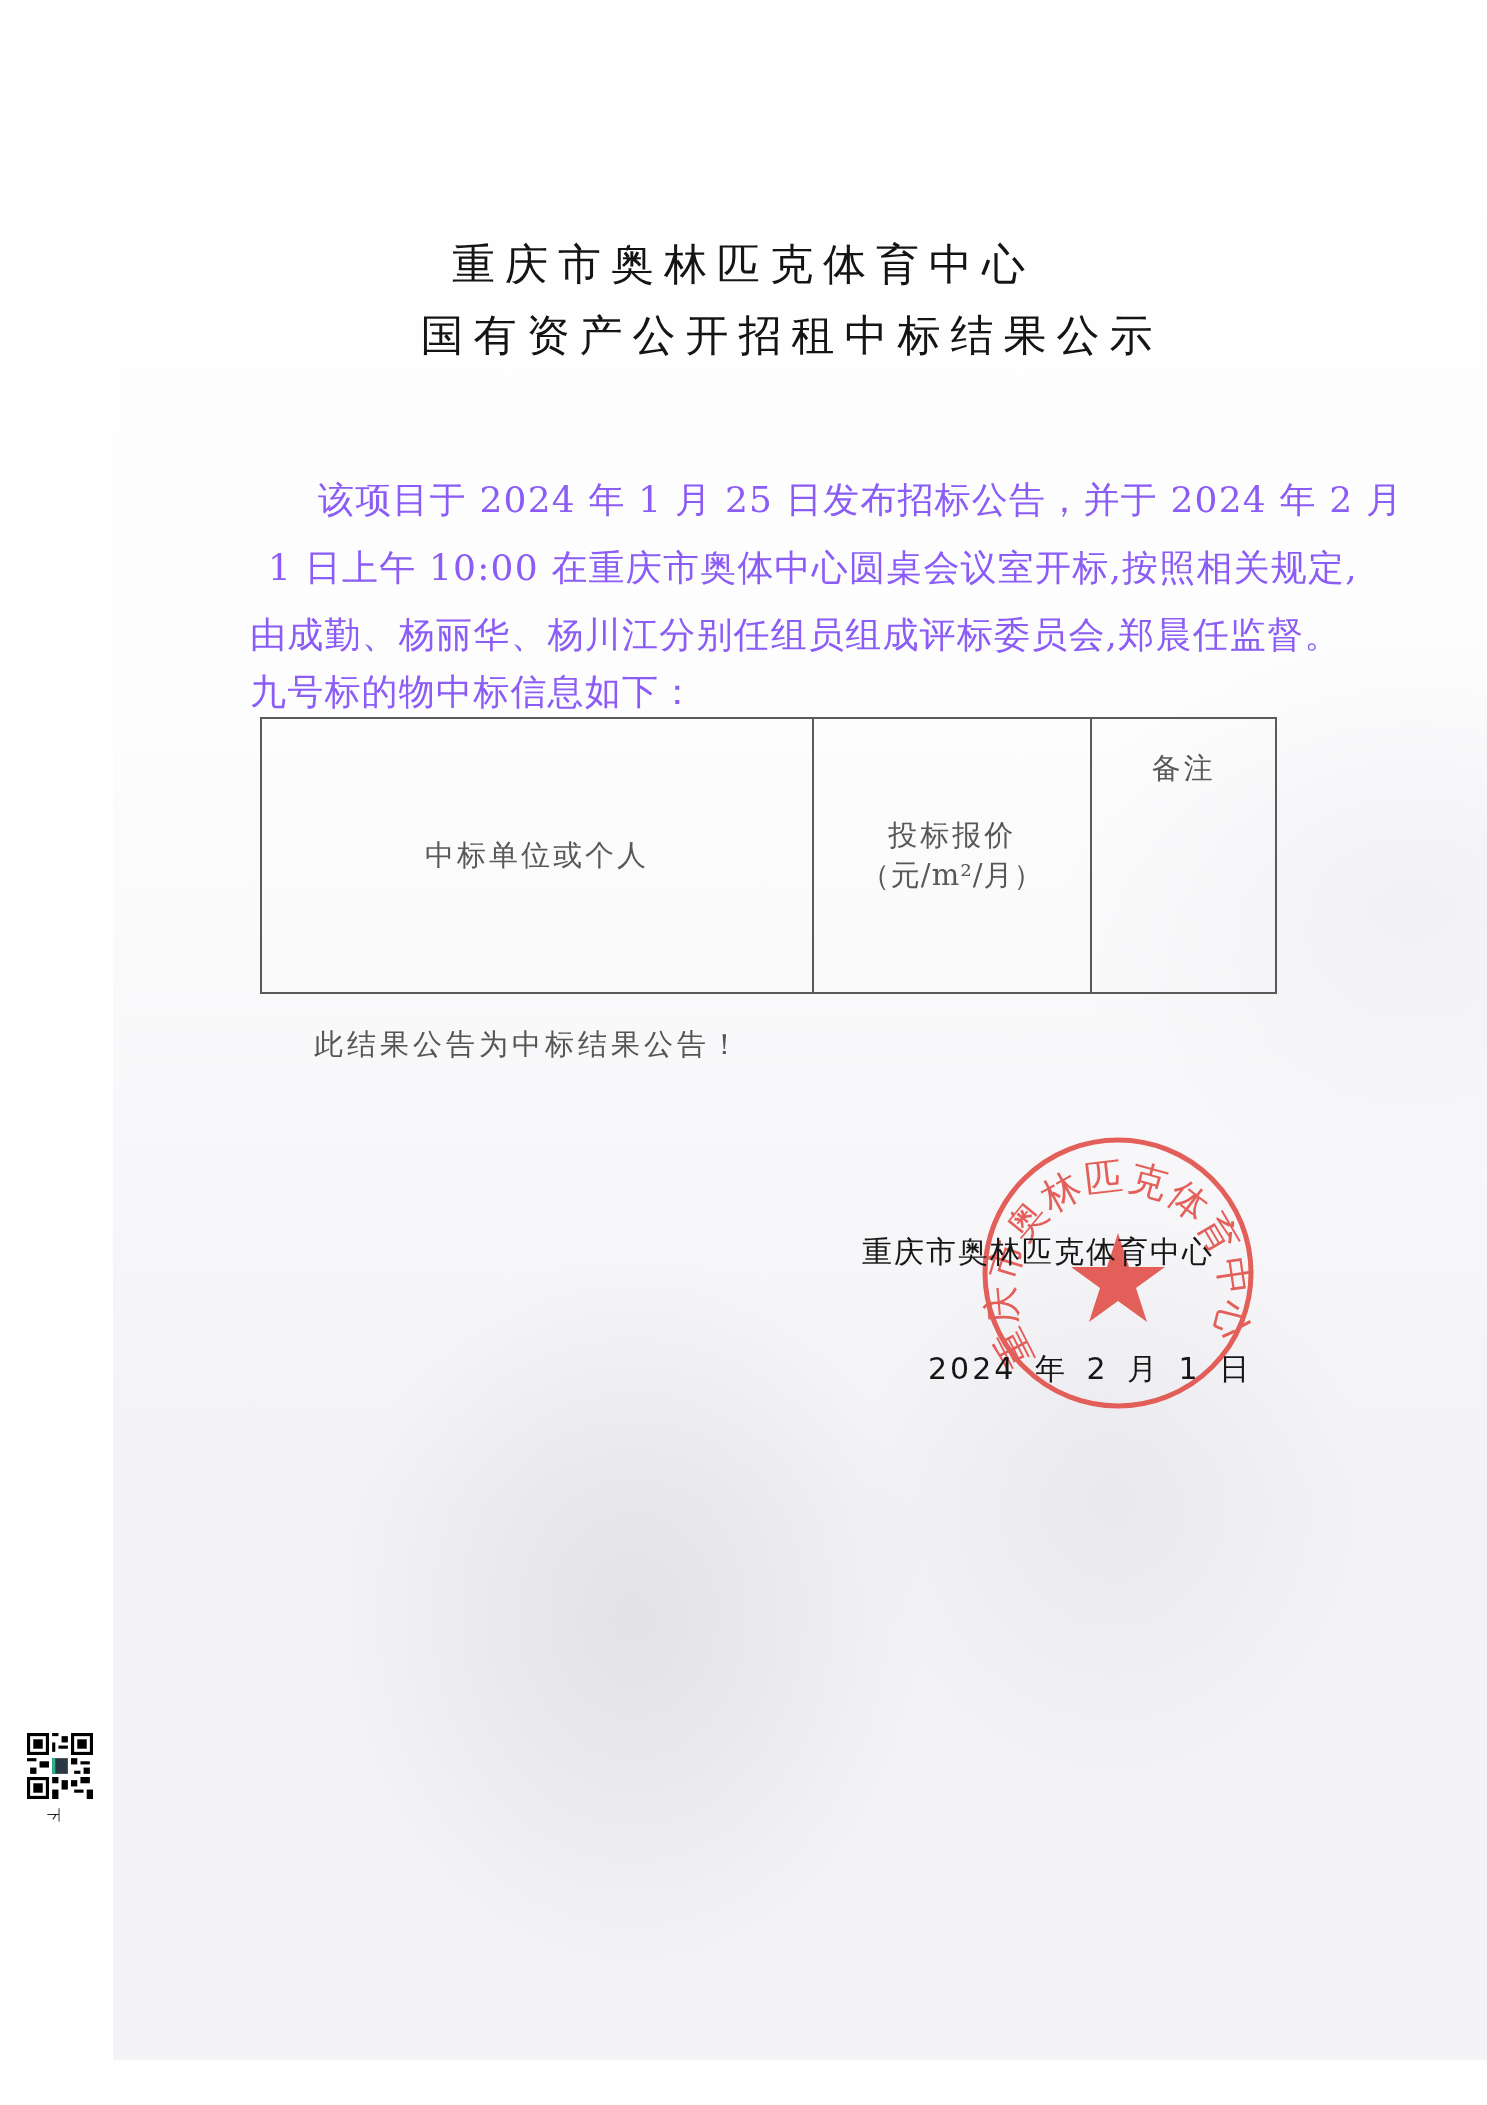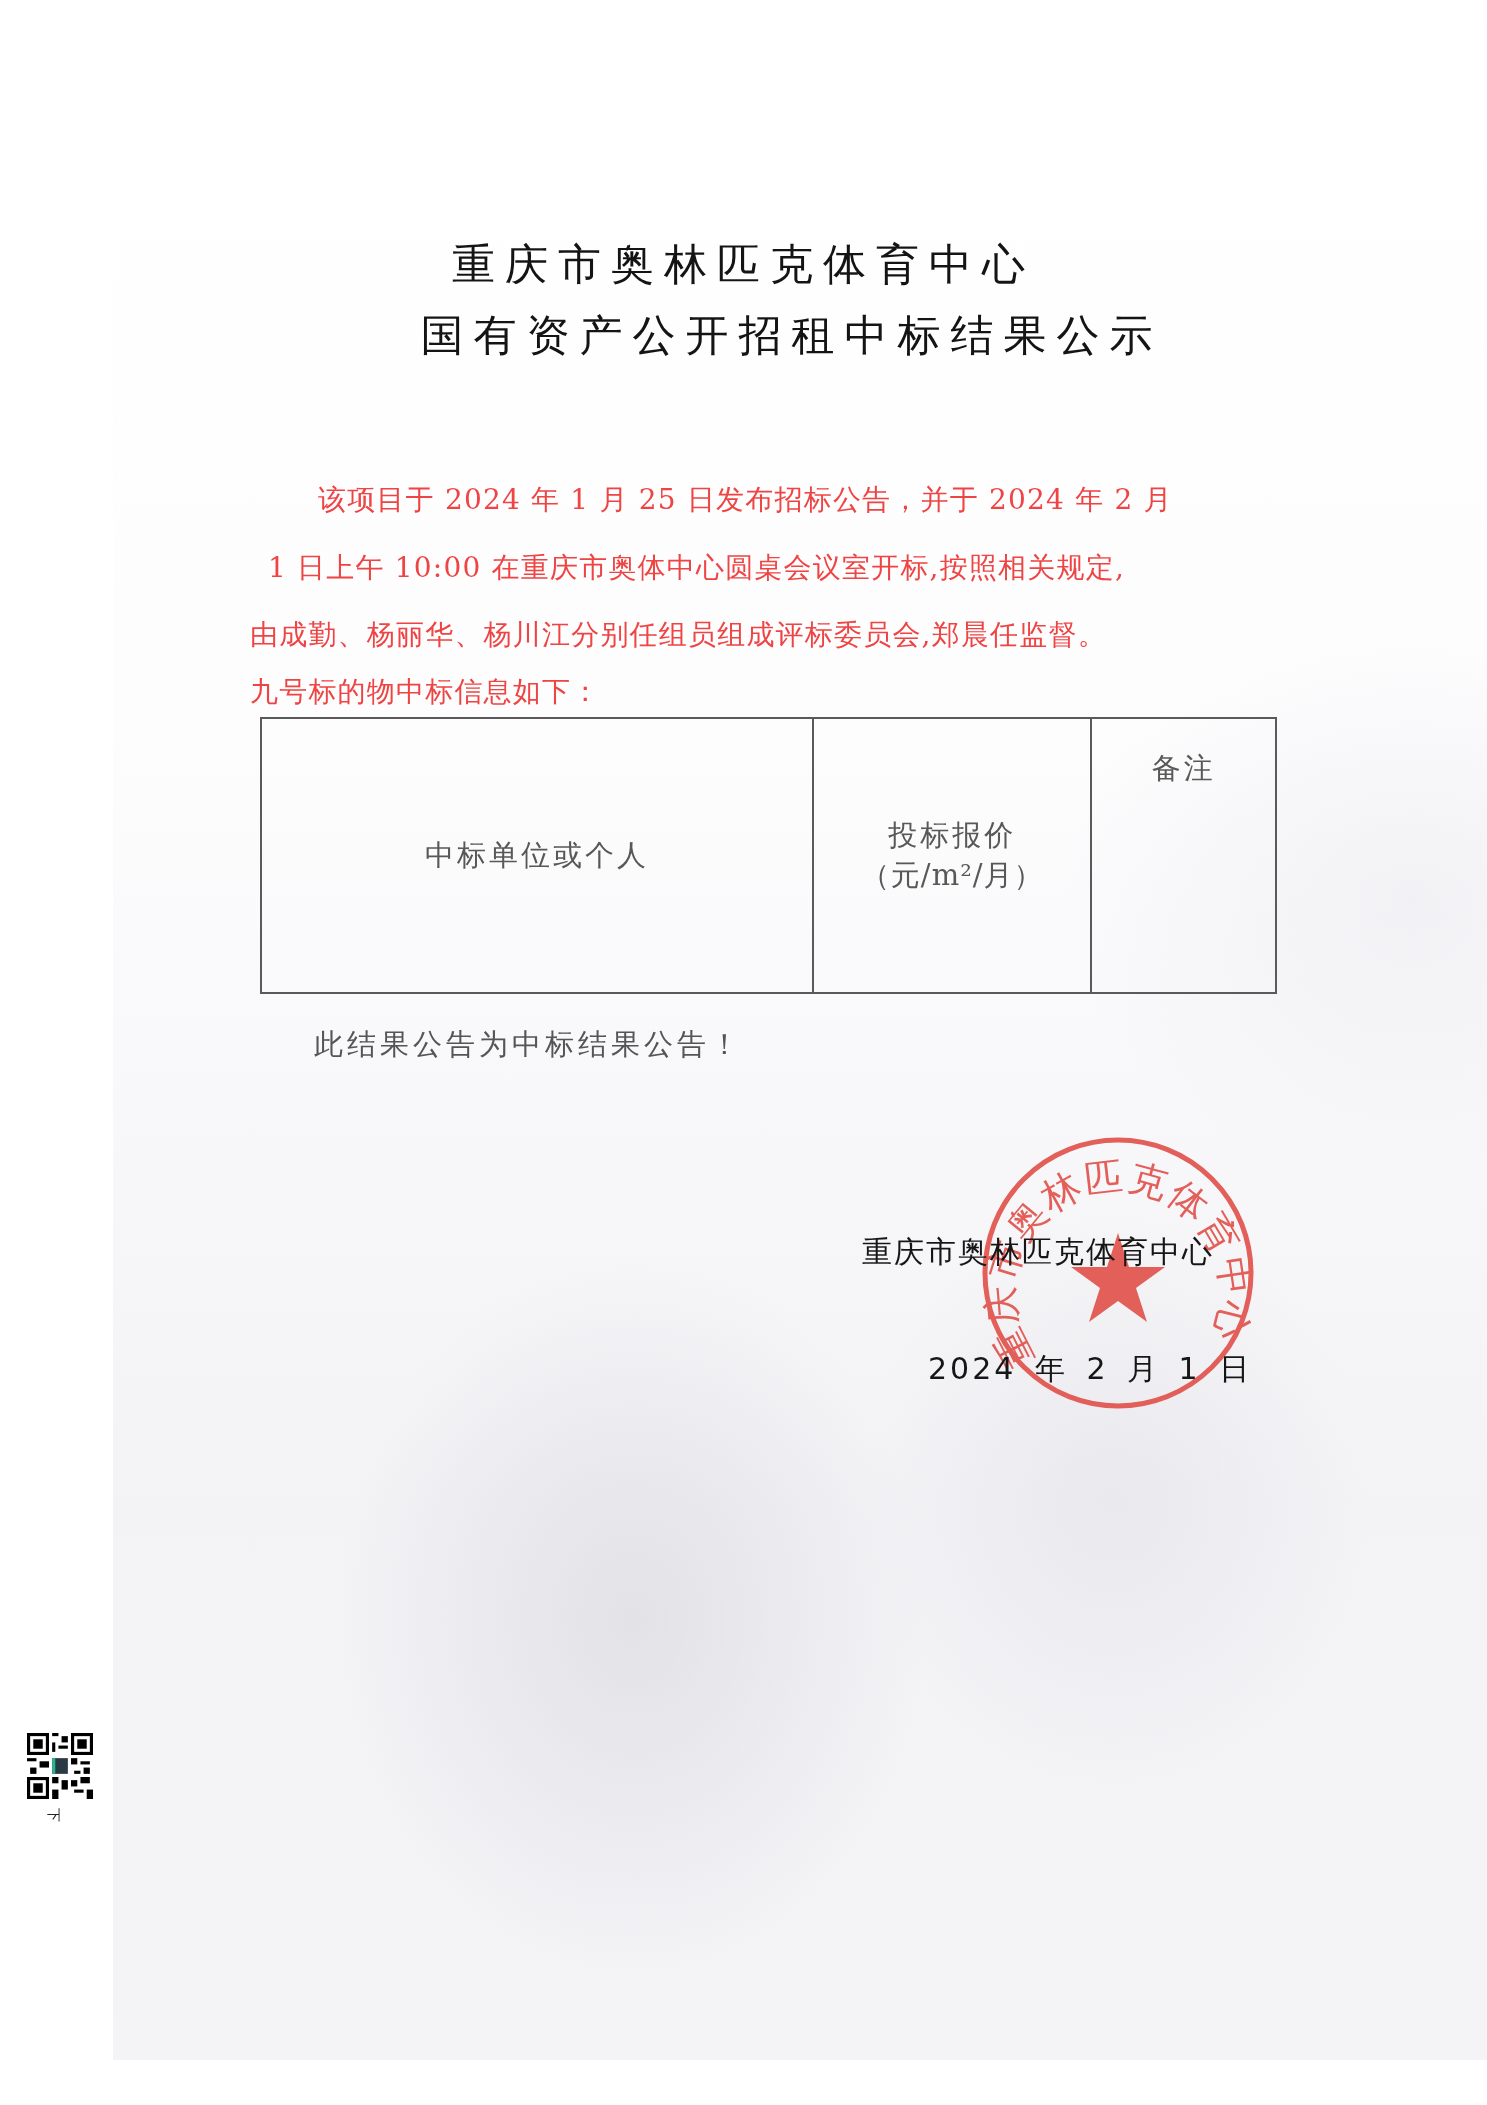--- a/index.html
+++ b/index.html
@@ -18,21 +18,21 @@
   }
   .title {
     position:absolute; left:0; width:1487px; text-align:center;
     font-family:"DejaVu Sans","Liberation Sans",sans-serif;
     font-size:43px; letter-spacing:10px; color:#141414; line-height:60px;
   }
   .t1 { top:234px; }
   .t2 { top:305px;margin-left:48px; }
   .body-line {
     position:absolute; left:250px; width:1020px;
-    font-size:28px; line-height:40px; color:#ef4444;
+    font-size:36px; line-height:40px; color:#8b5cf6;
     white-space:nowrap; letter-spacing:1.2px;
   }
   .indent { left:318px; }
   table.result {
     position:absolute; left:260px; top:717px; width:1017px; height:277px;
     border-collapse:collapse; border:2px solid #5a5a5a;
     font-size:29px; color:#585858;
   }
   table.result td, table.result th {
     border:2px solid #5a5a5a; padding:0; font-weight:normal; text-align:center;

